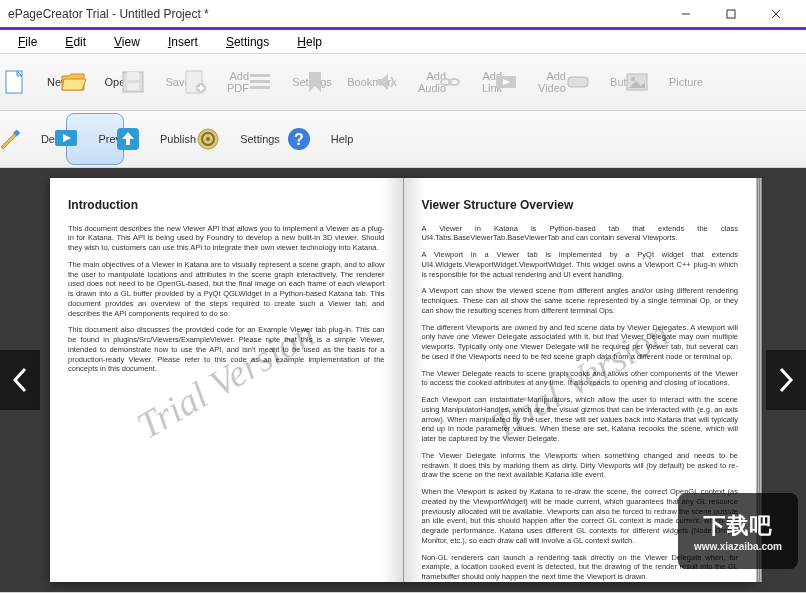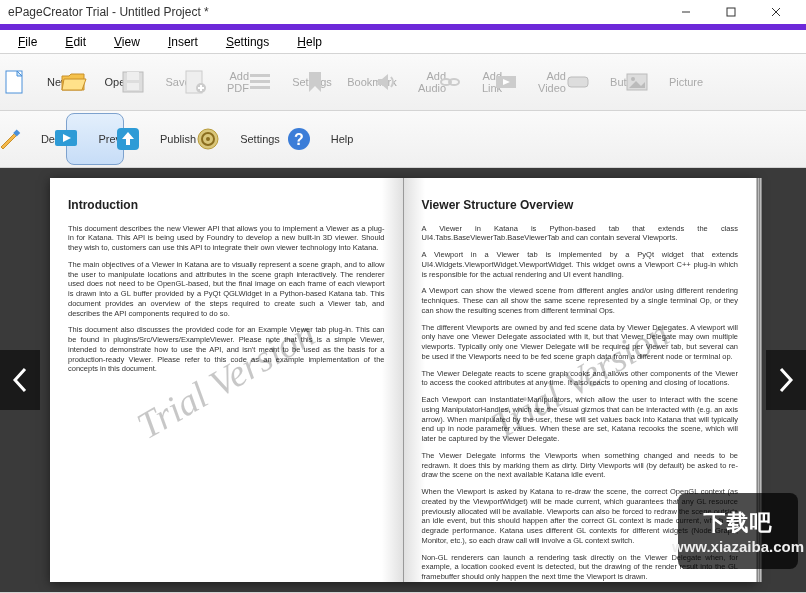--- a/index.html
+++ b/index.html
@@ -1,17 +1,17 @@
 <!DOCTYPE html>
 <html><head>
 <meta charset="utf-8">
 <style>
 * { box-sizing: border-box; margin: 0; padding: 0; }
 body { font-family: "Segoe UI", Tahoma, sans-serif; font-size: 12px; background: #fff; width: 806px; height: 593px; overflow: hidden; position: relative; }
-.titlebar { height: 30px; display: flex; align-items: center; padding: 12px 8px; border-bottom: 6px solid #6d28d9; }
+.titlebar { height: 30px; display: flex; align-items: center; padding: 12px 8px; border-bottom: 3px solid #6d28d9; }
 .titlebar-title { flex: 1; font-size: 12px; color: #333; }
 .titlebar-controls { display: flex; gap: 0; }
 .titlebar-btn { width: 45px; height: 28px; display: flex; align-items: center; justify-content: center; cursor: pointer; color: #333; }
 .menubar { height: 24px; display: flex; align-items: center; padding: 0 18px; gap: 28px; border-bottom: 1px solid #d4d4d4; }
 .menu-item { font-size: 12px; cursor: pointer; }
 .menu-item .u { text-decoration: underline; }
 .toolbar { display: flex; padding: 2px 6px; gap: 2px; border-bottom: 1px solid #d4d4d4; background: linear-gradient(#fafafa,#f0f0f0); }
 .tool-btn { width: 58px; height: 52px; display: flex; flex-direction: row; align-items: center; justify-content: center; gap: 18px; border: 1px solid transparent; font-size: 11px; color: #333; cursor: pointer; }
 .tool-btn.disabled { color: #aaa; text-align: right; }
 .tool-btn.active { border: 1px solid #7da2ce; background: linear-gradient(#e3effc,#c7ddf7); border-radius: 8px; }
@@ -24,21 +24,21 @@
 .page h2 { font-size: 12px; font-weight: bold; margin-bottom: 10px; color: #222; }
 .page p { margin-bottom: 7px; text-align: justify; }
 .watermark { position: absolute; top: 50%; left: 50%; transform: translate(-50%,-50%) rotate(-30deg); font-size: 38px; color: rgba(0,0,0,.22); font-style: italic; font-family: Georgia, serif; pointer-events: none; white-space: nowrap; }
 .nav-arrow { position: absolute; top: 50%; transform: translateY(-50%); width: 40px; height: 60px; background: rgba(0,0,0,.55); color: #fff; display: flex; align-items: center; justify-content: center; cursor: pointer; }
 .nav-arrow.left { left: 0; }
 .nav-arrow.right { right: 0; }
 .page-edges { position: absolute; top: 10px; right: 44px; bottom: 10px; width: 6px; background: repeating-linear-gradient(to right, #bbb 0, #bbb 1px, #888 1px, #888 2px); }
 .statusbar { height: 22px; border-top: 1px solid #d4d4d4; padding: 2px 4px; font-size: 12px; color: #333; display: flex; align-items: center; }
 .watermark-img { position: absolute; bottom: 24px; right: 8px; width: 120px; height: 76px; background: rgba(0,0,0,.7); border-radius: 8px; display: flex; flex-direction: column; align-items: center; justify-content: center; color: #fff; font-weight: bold; }
 .watermark-img .big { font-size: 22px; letter-spacing: 1px; }
-.watermark-img .small { font-size: 15px; color: #eee; }
+.watermark-img .small { font-size: 10px; color: #eee; }
 </style>
 </head>
 <body>
 
 <div class="titlebar">
   <span class="titlebar-title">ePageCreator Trial - Untitled Project *</span>
   <div class="titlebar-controls">
     <div class="titlebar-btn">
         <svg width="10" height="10">
           <line x1="1" y1="5" x2="9" y2="5" stroke="#333"></line>

